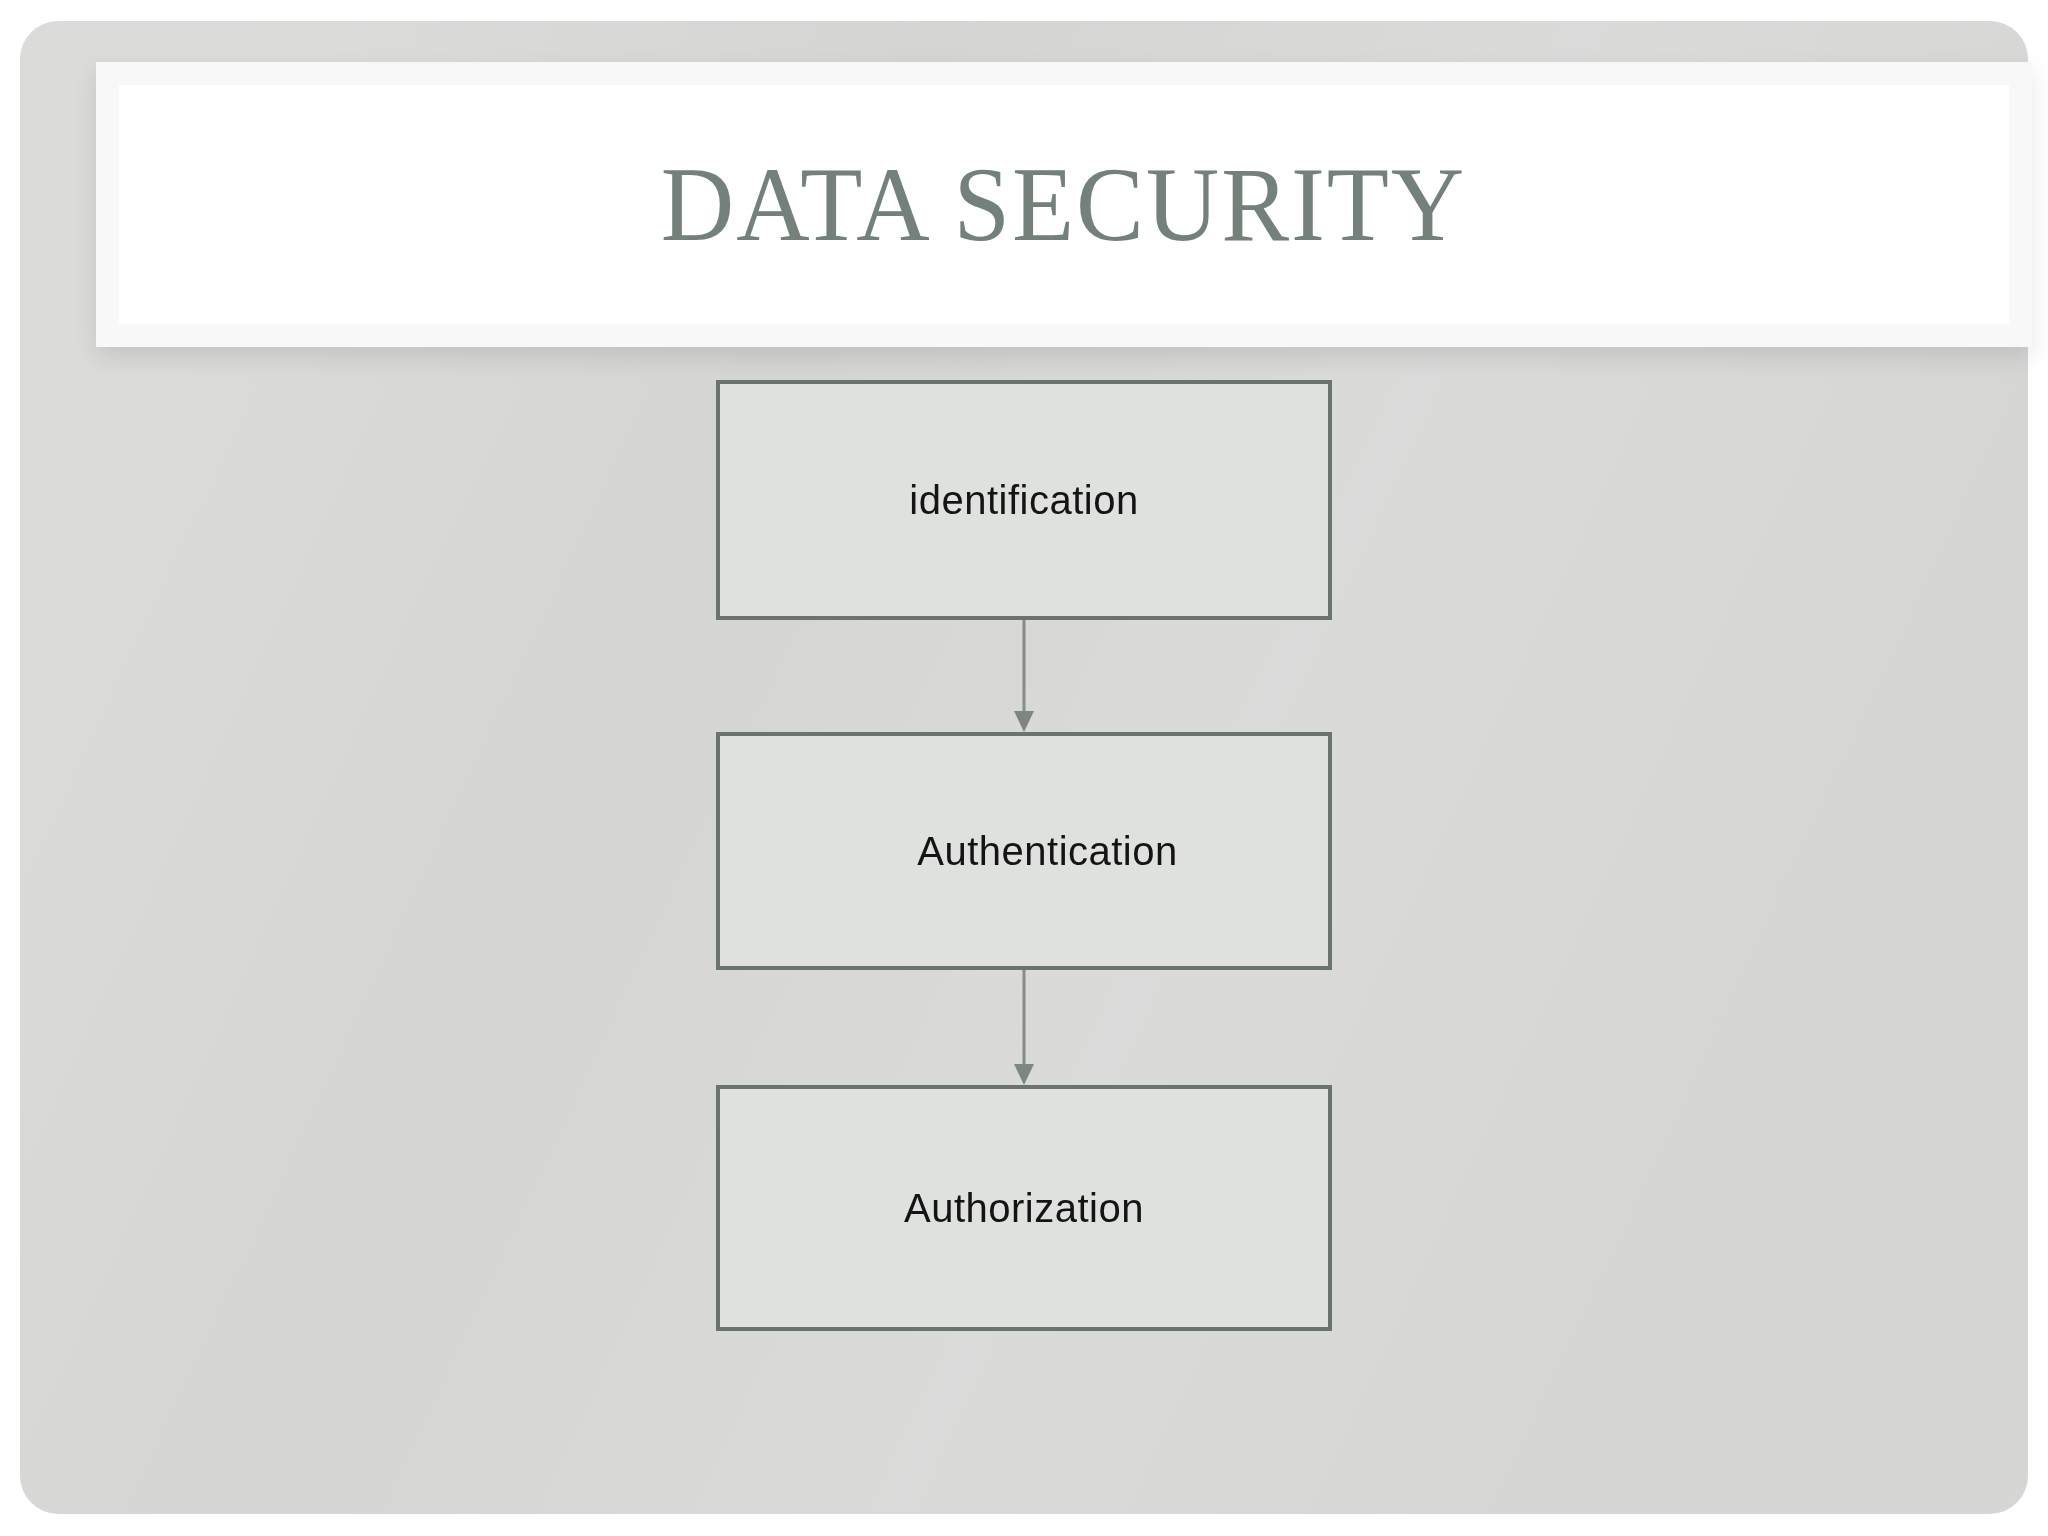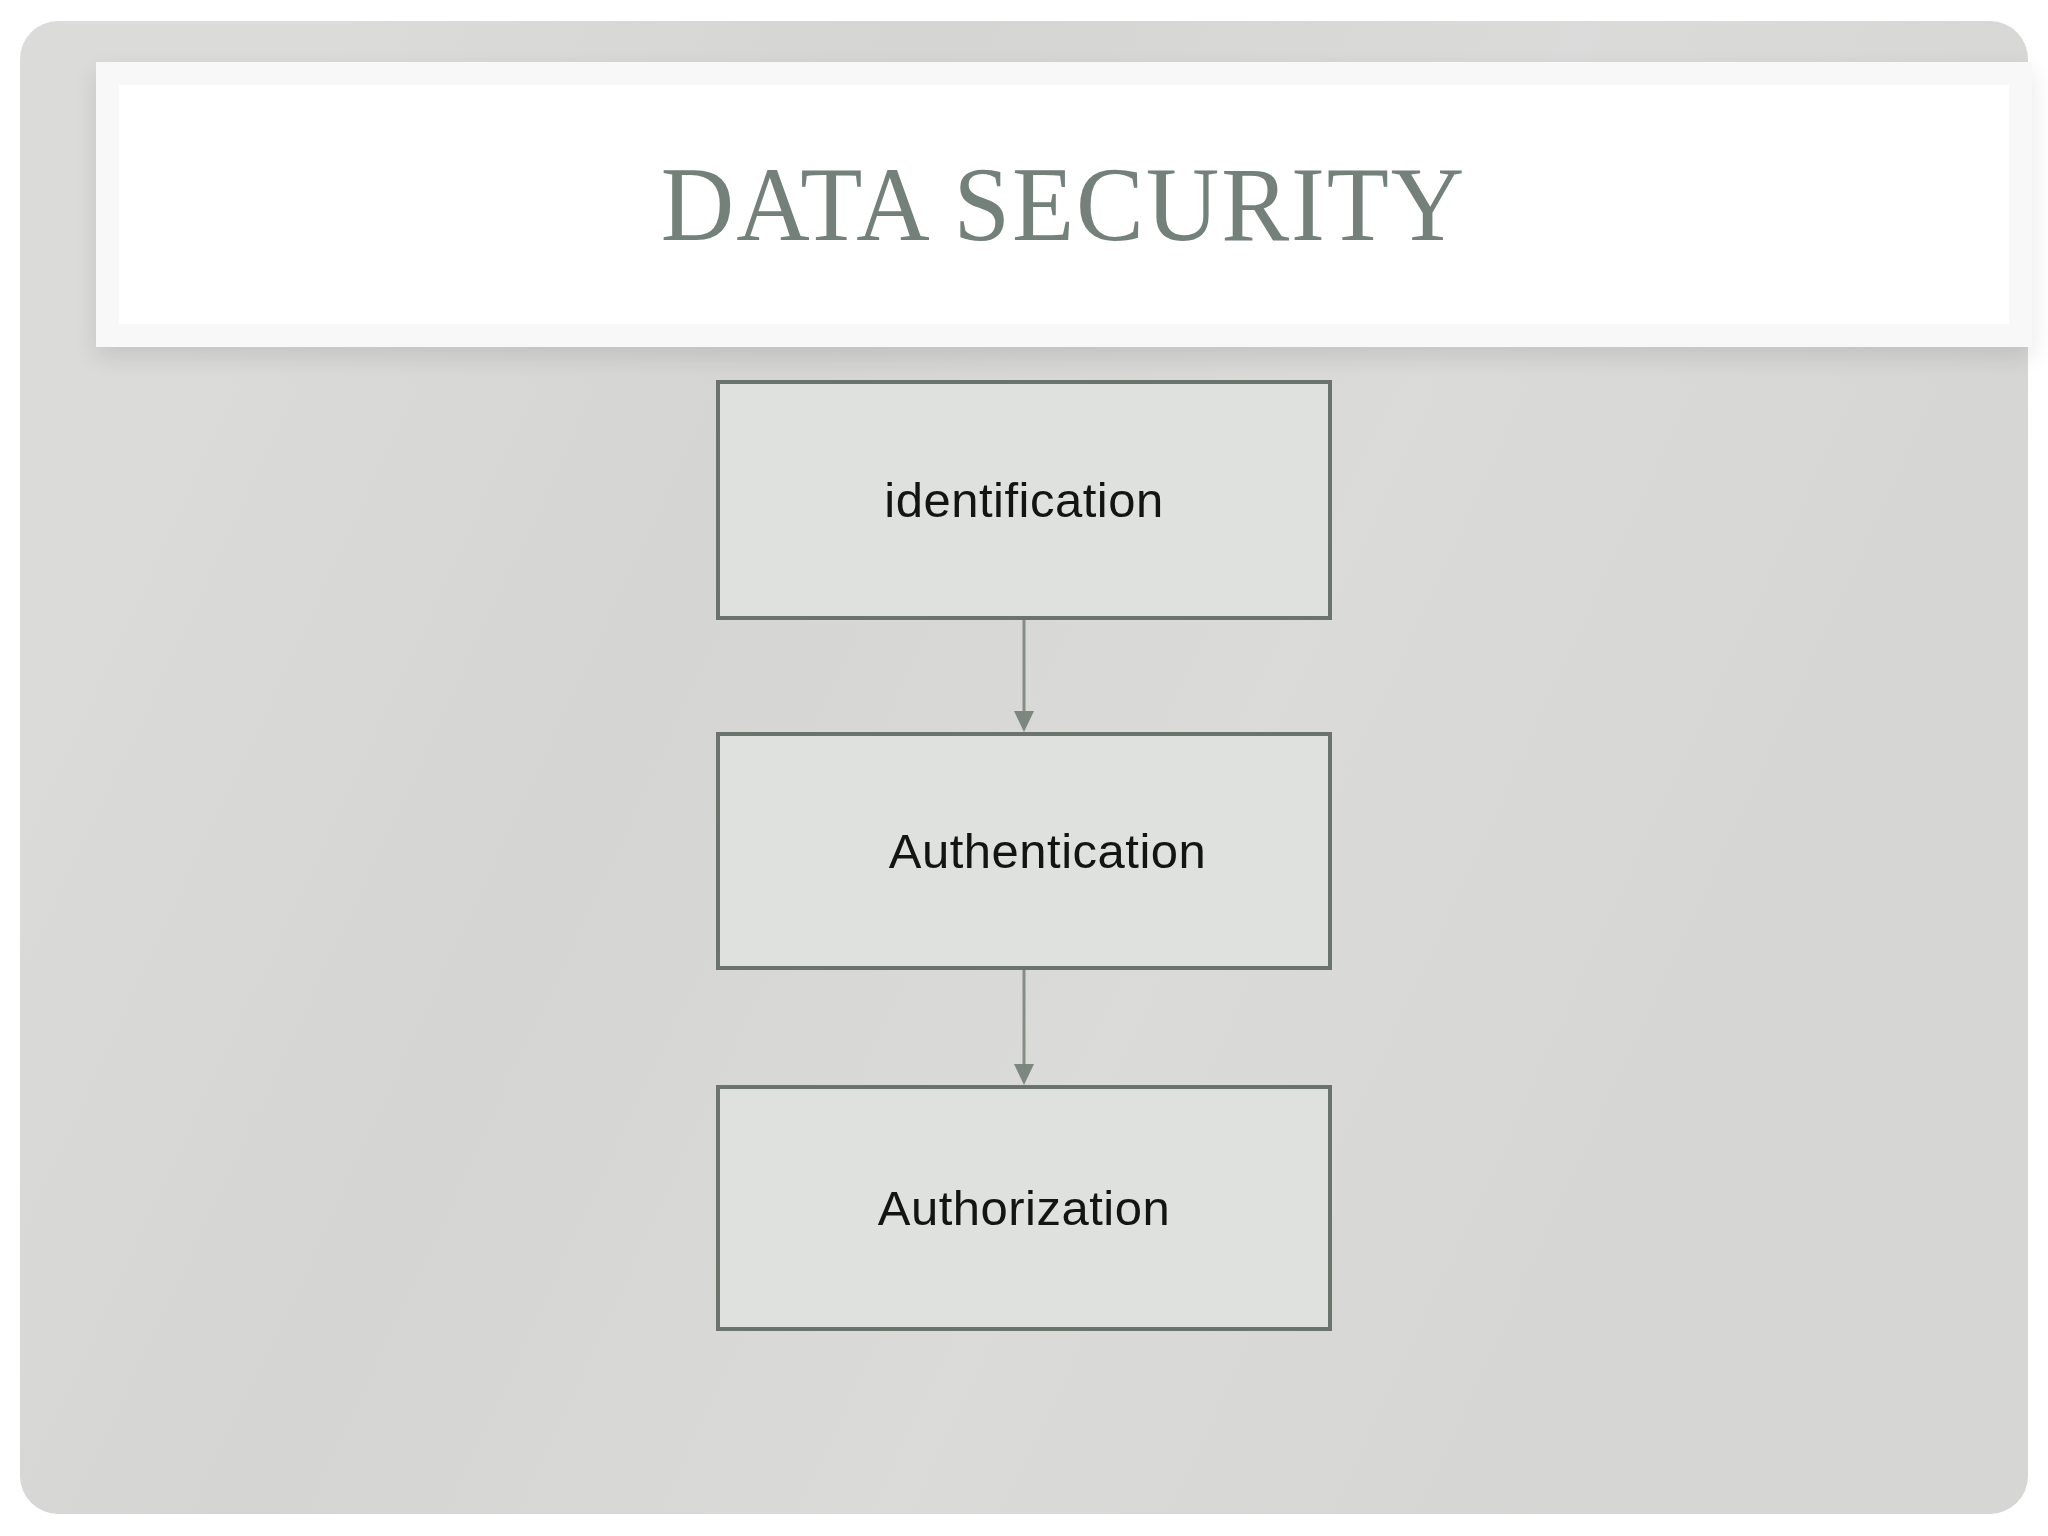--- a/index.html
+++ b/index.html
@@ -61,21 +61,21 @@
     position:absolute;
     left:696px;
     width:616px;
     background:var(--box-fill);
     border:4px solid var(--box-border);
     display:flex;
     align-items:center;
     justify-content:center;
   }
   .flow-node-label{
-    font-size:49px;
+    font-size:40px;
     color:var(--box-text);
     letter-spacing:0.5px;
   }
   .node-1{ top:359px; height:240px; }
   .node-2{ top:711px; height:238px;padding-left:47px; }
   .node-3{ top:1064px; height:246px; }
   .flow-arrow{
     position:absolute;
     left:992px;
     width:24px;

